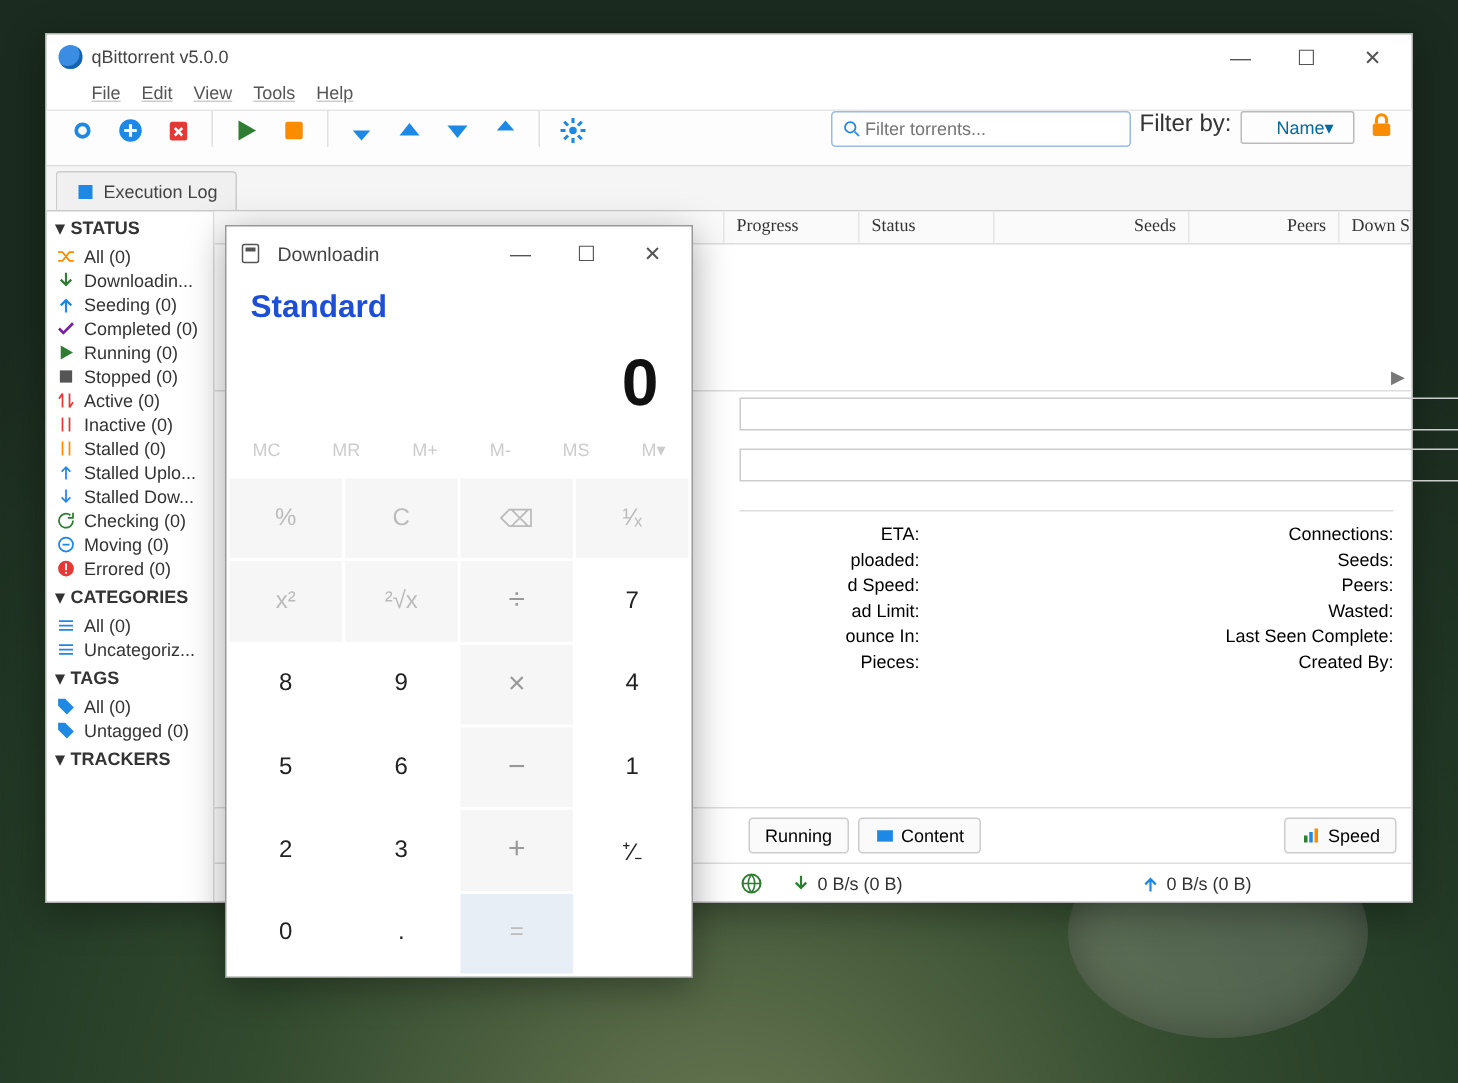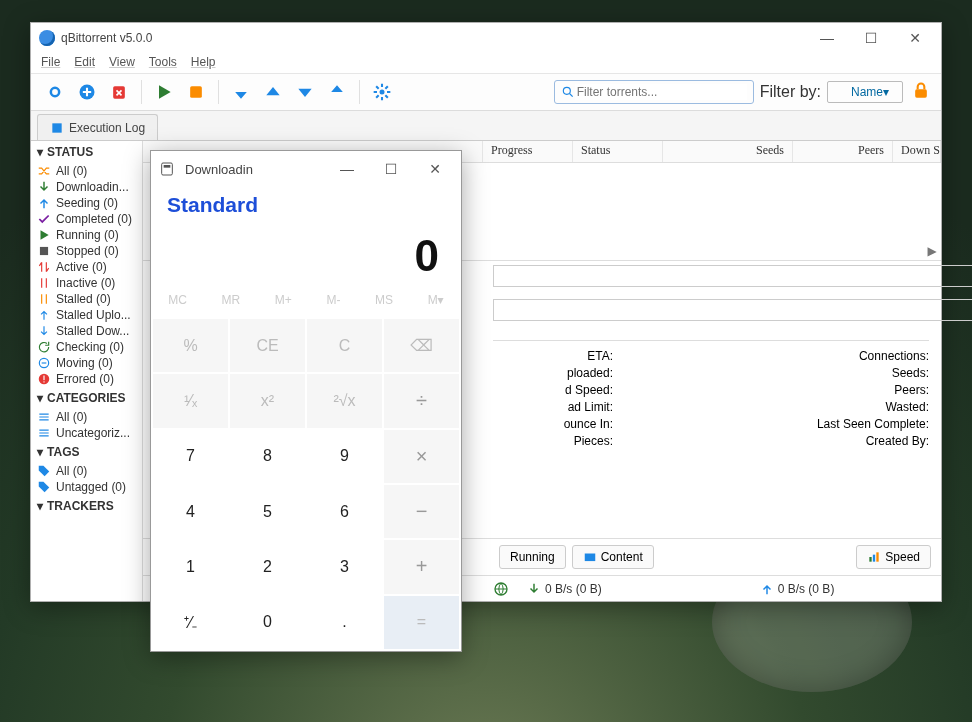--- a/index.html
+++ b/index.html
@@ -10,24 +10,24 @@
 
   
   .window { position:absolute; background:#fff; border:1px solid #b0b0b0; box-shadow:0 6px 24px rgba(0,0,0,.35); }
   #qb { left:30px; top:22px; width:912px; height:580px; display:flex; flex-direction:column; }
 
   .titlebar { display:flex; align-items:center; height:30px; padding:0 4px 0 8px; font-size:12px; color:#444; }
   .titlebar .qb-icon { width:16px; height:16px; border-radius:50%; background:#3b8de3; margin-right:6px; box-shadow:inset -2px -2px 0 #1463b0; }
   .titlebar .spacer { flex:1; }
   .tbtn { width:44px; height:28px; display:flex; align-items:center; justify-content:center; font-size:14px; color:#555; }
 
-  .menubar { display:flex; gap:14px; padding:2px 10px 4px; font-size:12px; color:#555; }
+  .menubar { display:flex; gap:14px; padding:2px 10px 4px; font-size:12px; color:#555;margin-left:20px; }
   .menubar span { text-decoration:underline; text-decoration-color:rgba(0,0,0,.2); }
 
-  .toolbar { display:flex; align-items:center; height:38px; padding:0 8px; border-top:1px solid #e6e6e6; border-bottom:1px solid #dcdcdc; background:#fdfdfd; }
+  .toolbar { display:flex; align-items:flex-start; height:38px; padding:0 8px; border-top:1px solid #e6e6e6; border-bottom:1px solid #dcdcdc; background:#fdfdfd; }
   .tool-ic { width:26px; height:26px; display:flex; align-items:center; justify-content:center; margin:0 3px; }
   .tool-sep { width:1px; height:24px; background:#e0e0e0; margin:0 6px; }
   svg.ic{width:20px;height:20px;}
   .searchbox { display:flex; align-items:center; border:1px solid #9bbbe0; border-radius:3px; height:24px; width:200px; margin-left:auto; padding:0 6px; }
   .searchbox input { border:none; outline:none; font-size:12px; flex:1; color:#888; }
   .filterby { font-size:16px; margin:0 6px; color:#333; }
   .selectbox { border:1px solid #bbb; border-radius:2px; height:22px; width:76px; font-size:12px; display:flex; align-items:center; padding:0 23px; justify-content:space-between; color:#0369a1; }
   .lock-ic { width:22px; height:22px; margin-left:8px; }
 
   .tabs { display:flex; align-items:flex-end; height:30px; padding-left:6px; border-bottom:1px solid #ccc; background:#f5f5f5; }
@@ -392,21 +392,20 @@
   <div class="memrow" id="memrow">
       <span>MC</span>
       <span>MR</span>
       <span>M+</span>
       <span>M-</span>
       <span>MS</span>
       <span>M▾</span>
     </div>
   <div class="keys" id="keys">
       <div class="key f">%</div>
-      <div class="key f">CE</div>
       <div class="key f">C</div>
       <div class="key f">⌫</div>
       <div class="key f">¹⁄ₓ</div>
       <div class="key f">x²</div>
       <div class="key f">²√x</div>
       <div class="key op">÷</div>
       <div class="key num">7</div>
       <div class="key num">8</div>
       <div class="key num">9</div>
       <div class="key op">×</div>

